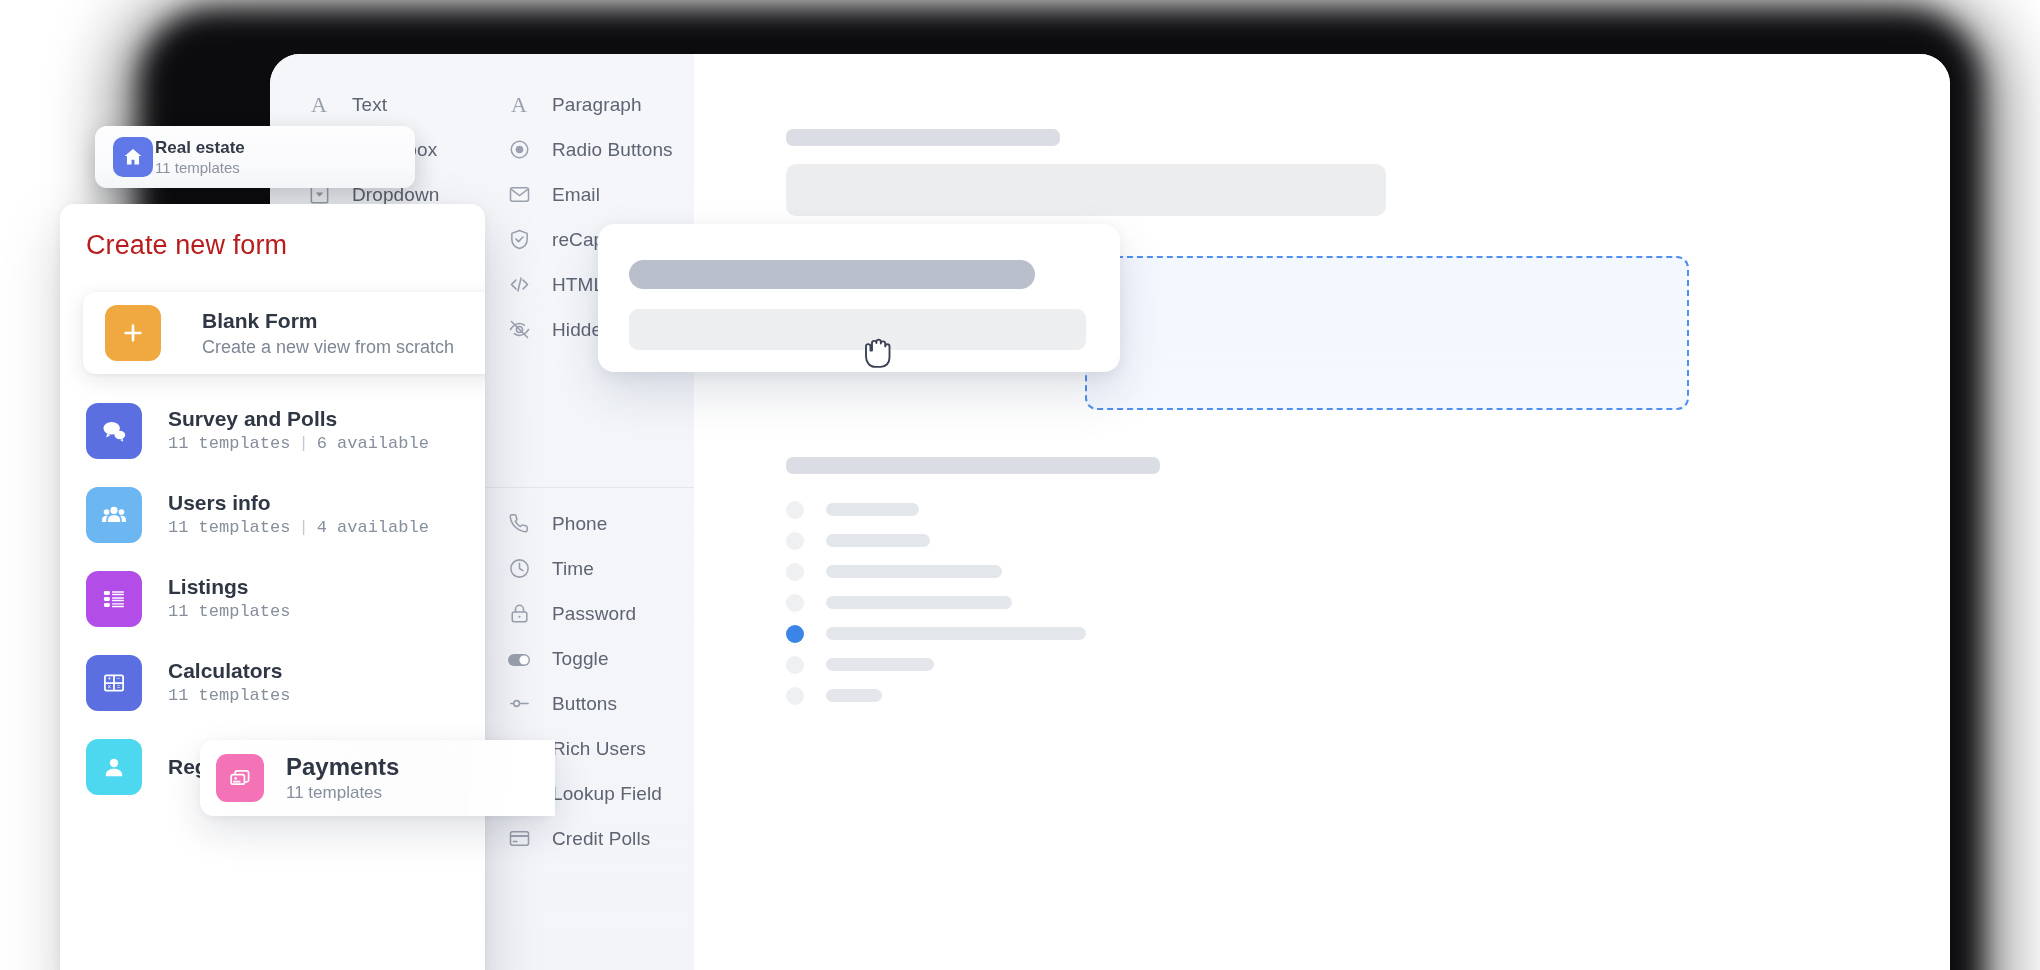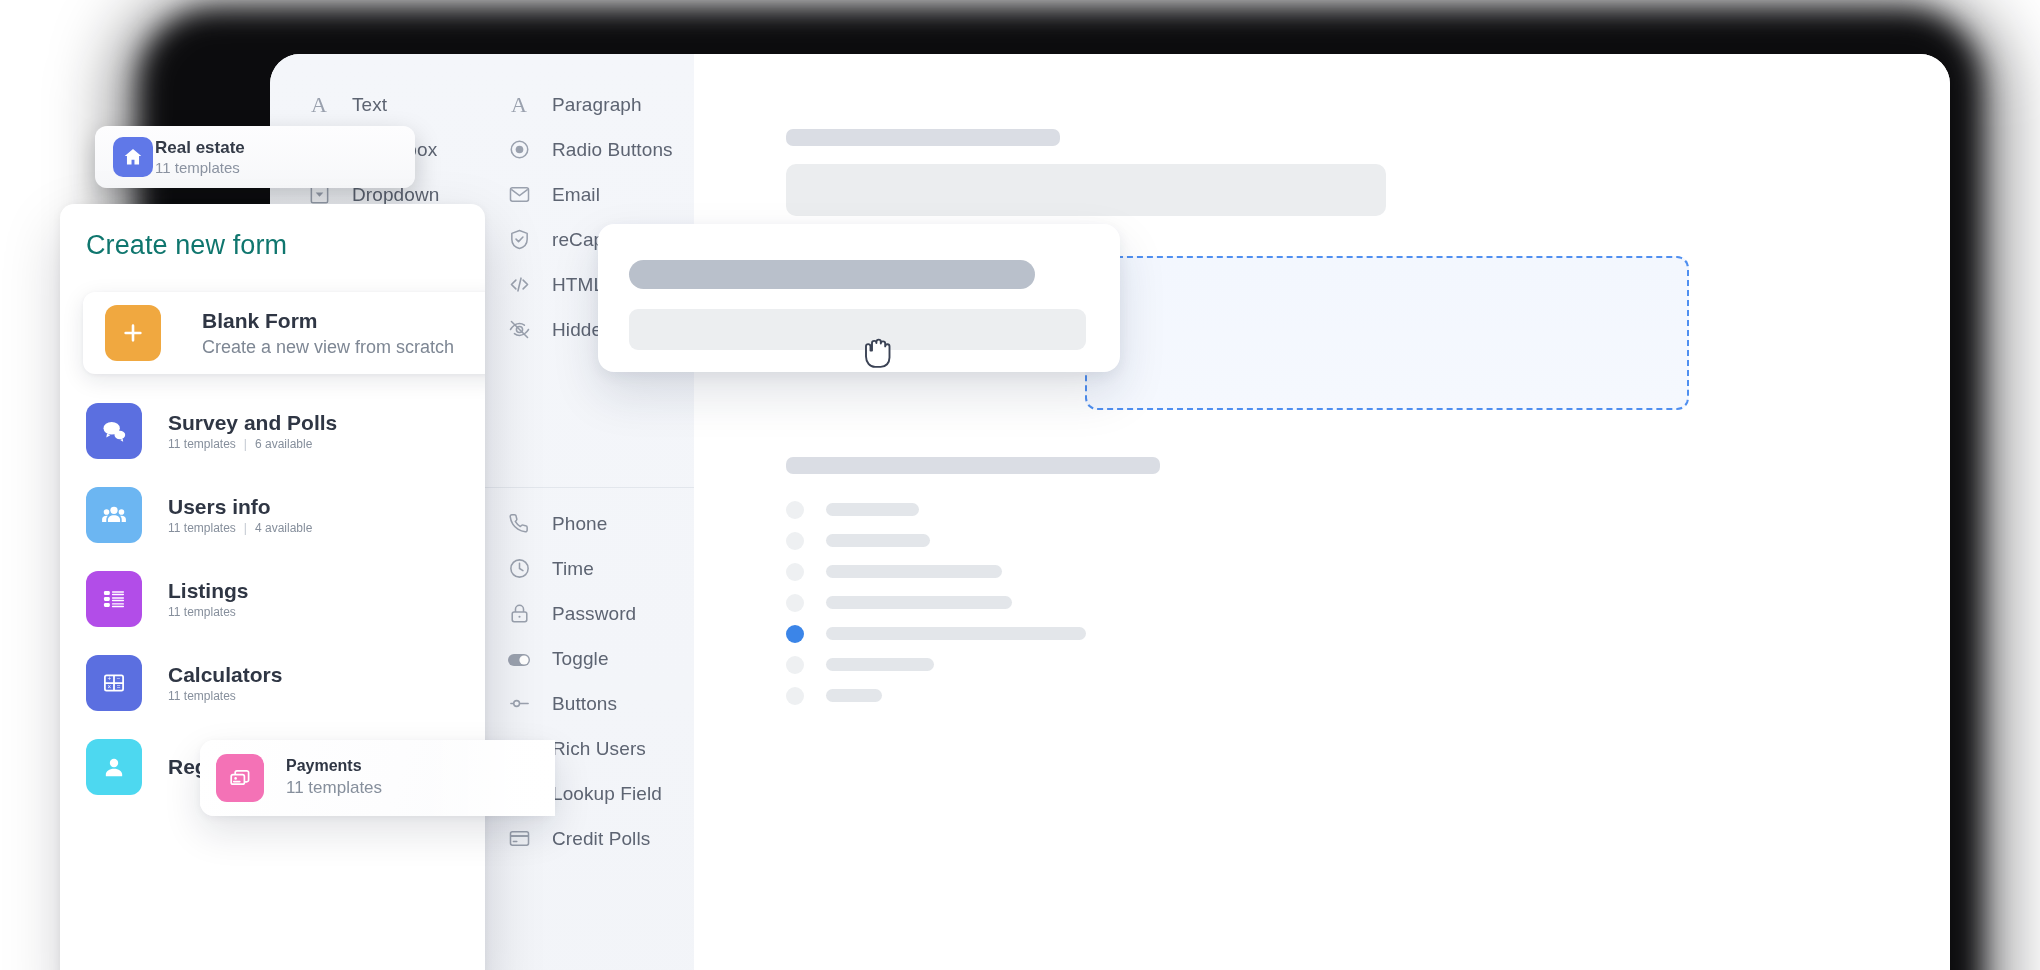--- a/index.html
+++ b/index.html
@@ -115,60 +115,60 @@
 
   
   .cnf{
     position:absolute;left:60px;top:204px;width:425px;height:790px;
     background:#fff;border-radius:14px 14px 0 0;
     box-shadow:0 24px 60px rgba(10,14,30,.17), 0 2px 10px rgba(10,14,30,.06);
     overflow:hidden;
   }
   .cnf-title{
     position:absolute;left:26px;top:26px;
-    font-size:27px;color:#0f766e;letter-spacing:.1px;
+    font-size:27px;color:#b91c1c;letter-spacing:.1px;
   }
   .blank-card{
     position:absolute;left:23px;top:88px;width:425px;height:82px;
     background:#fff;border-radius:12px;
     box-shadow:0 6px 22px rgba(20,28,50,.10),0 1px 4px rgba(20,28,50,.05);
     display:flex;align-items:center;gap:41px;padding-left:22px;box-sizing:border-box;
   }
   .sq56{
     width:56px;height:56px;border-radius:12px;flex:0 0 56px;
     display:flex;align-items:center;justify-content:center;color:#fff;
   }
   .bf-t1{font-size:21px;font-weight:700;color:#2f3644;line-height:1.3;}
   .bf-t2{font-size:18px;color:#7e8794;line-height:1.35;}
 
   .cat-list{position:absolute;left:26px;top:185px;width:400px;}
   .cat{
     position:relative;display:flex;align-items:center;gap:26px;height:84px;
   }
   .cat .c-t1{font-size:21px;font-weight:700;color:#2f3644;line-height:1.3;}
-  .cat .c-t2{font-size:12px;color:#868f9c;line-height:1.45;}
+  .cat .c-t2{font-size:17px;color:#868f9c;line-height:1.45;font-family:Liberation Mono, monospace;}
   .cat .c-t2 .sep{color:#c2c8d1;padding:0 8px;}
   .chev{
     position:absolute;right:-14px;top:50%;transform:translateY(-50%);
     width:20px;height:20px;color:#444c5c;
   }
 
   
   .pay{
     position:absolute;left:200px;top:740px;width:355px;height:76px;
     background:linear-gradient(105deg,#ffffff 0%,#fdfdfe 55%,#fafbfc 100%);
     border-radius:14px;
     box-shadow:0 16px 38px rgba(20,28,50,.12),0 2px 8px rgba(20,28,50,.05);
     display:flex;align-items:center;gap:22px;padding-left:16px;box-sizing:border-box;
   }
   .sq48{
     width:48px;height:48px;border-radius:11px;flex:0 0 48px;
     display:flex;align-items:center;justify-content:center;color:#fff;
   }
-  .pay .p1{font-size:16px;font-weight:700;color:#2f3644;line-height:1.3;}
+  .pay .p1{font-size:24px;font-weight:700;color:#2f3644;line-height:1.3;}
   .pay .p2{font-size:17px;color:#868f9c;line-height:1.35;}
 
   .fade-right{
     position:absolute;right:0;top:0;width:140px;height:100%;
     background:linear-gradient(90deg,rgba(255,255,255,0) 0%,rgba(255,255,255,.92) 70%,#fff 100%);
     pointer-events:none;
   }
 </style>
 </head>
 <body>

